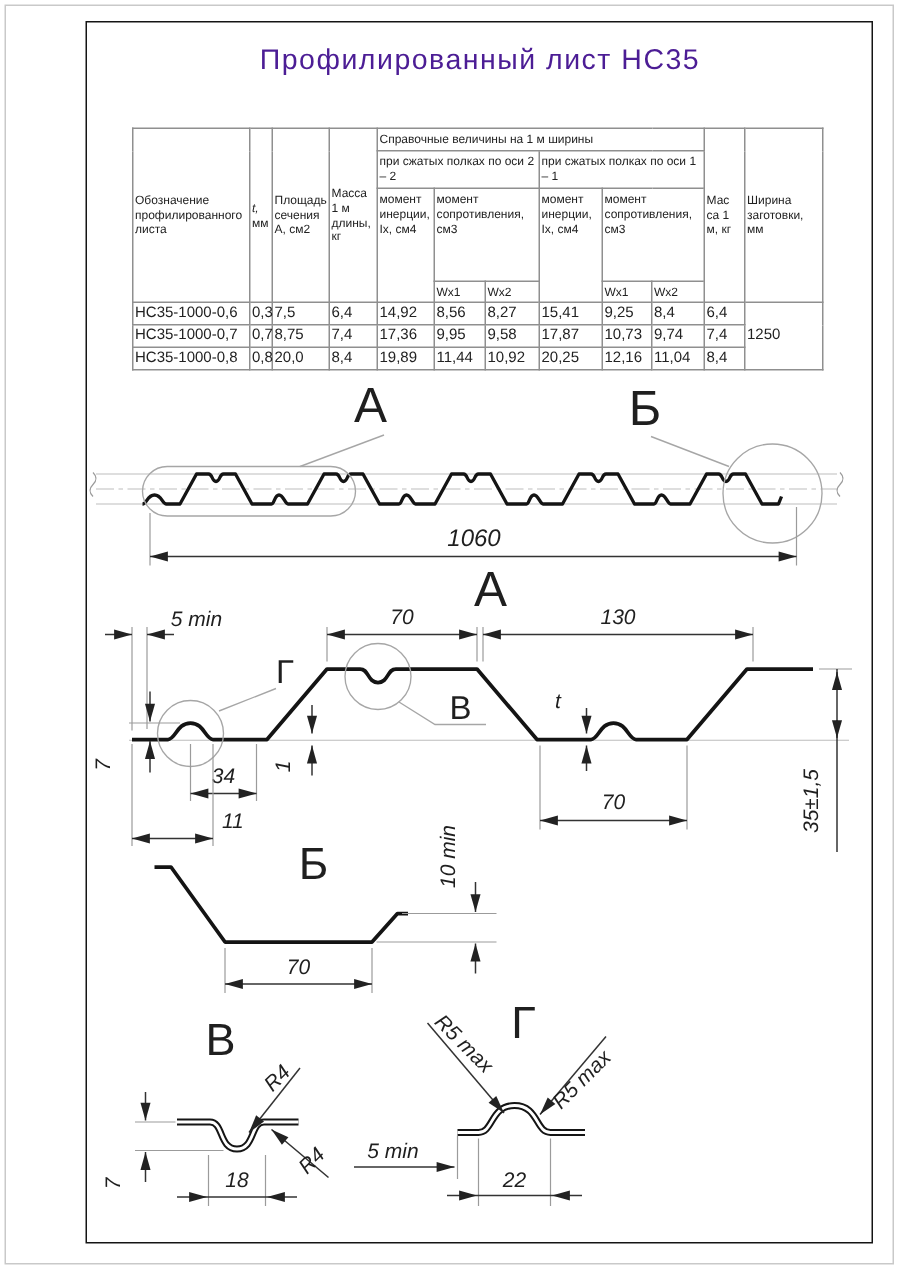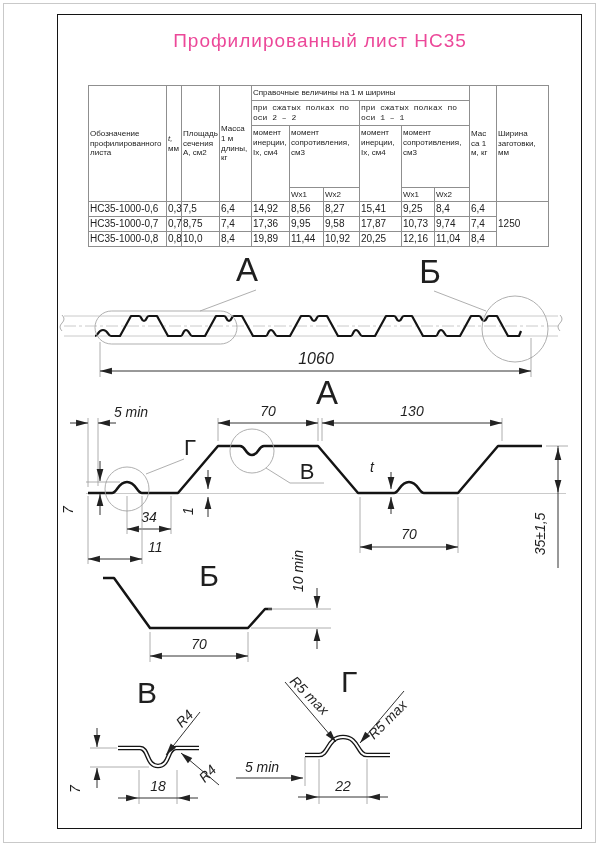--- a/index.html
+++ b/index.html
@@ -1,25 +1,25 @@
 <!DOCTYPE html>
 <html><head>
 <meta charset="utf-8">
 <style>
   html,body{margin:0;padding:0;background:#fff;}
   body{width:600px;height:847px;position:relative;font-family:"Liberation Sans",sans-serif;}
   .page-edge{position:absolute;left:3px;top:3px;right:4px;bottom:4px;border:1px solid #c9c9c9;}
   .frame{position:absolute;left:57px;top:14px;width:523px;height:813px;border:1.6px solid #141414;}
   .title{position:absolute;left:57px;top:30px;width:526px;text-align:center;
-         font-size:19px;letter-spacing:1px;color:#ec4899;}
+         font-size:19px;letter-spacing:1px;color:#4c1d95;}
   .tblwrap{position:absolute;left:88px;top:85px;}
   table{border-collapse:collapse;table-layout:fixed;width:460px;}
   td{border:1px solid #8f8f8f;text-align:left;vertical-align:middle;padding:0 1px;
      font-size:8px;line-height:1.22;color:#222;overflow-wrap:anywhere;}
-  tr.hr1{height:15px;} tr.hr2{height:25px;font-family:Liberation Mono, monospace;} tr.hr3{height:62px;padding-left:12px;} tr.hr4{height:14px;margin-left:28px;}
+  tr.hr1{height:15px;} tr.hr2{height:25px;} tr.hr3{height:62px;padding-left:12px;} tr.hr4{height:14px;margin-left:28px;}
   tr.hr3 td{vertical-align:top;padding-top:2px;}
   tr.dr{height:15px;} tr.dr td{font-size:10px;overflow-wrap:normal;}
   .tsym{font-style:italic;}
   svg text{font-family:"Liberation Sans",sans-serif;fill:#1f1f1f;}
   .dim{font-size:14px;font-style:italic;}
   .dimL{font-size:16px;font-style:italic;}
   .ttl{font-size:33px;} .ttl2{font-size:30px;} .sub{font-size:22px;}
   .p{stroke:#141414;stroke-width:2.2;fill:none;stroke-linejoin:round;}
   .pA{stroke:#141414;stroke-width:2.5;fill:none;stroke-linejoin:round;}
   .p2{stroke:#151515;stroke-width:4.6;fill:none;stroke-linejoin:round;stroke-linecap:butt;}
@@ -105,21 +105,21 @@
     <td>9,95</td>
     <td>9,58</td>
     <td>17,87</td>
     <td>10,73</td>
     <td>9,74</td>
     <td>7,4</td>
   </tr>
   <tr class="dr">
     <td>НС35-1000-0,8</td>
     <td>0,8</td>
-    <td>10,0</td>
+    <td>20,0</td>
     <td>8,4</td>
     <td>19,89</td>
     <td>11,44</td>
     <td>10,92</td>
     <td>20,25</td>
     <td>12,16</td>
     <td>11,04</td>
     <td>8,4</td>
   </tr>
 </tbody>

